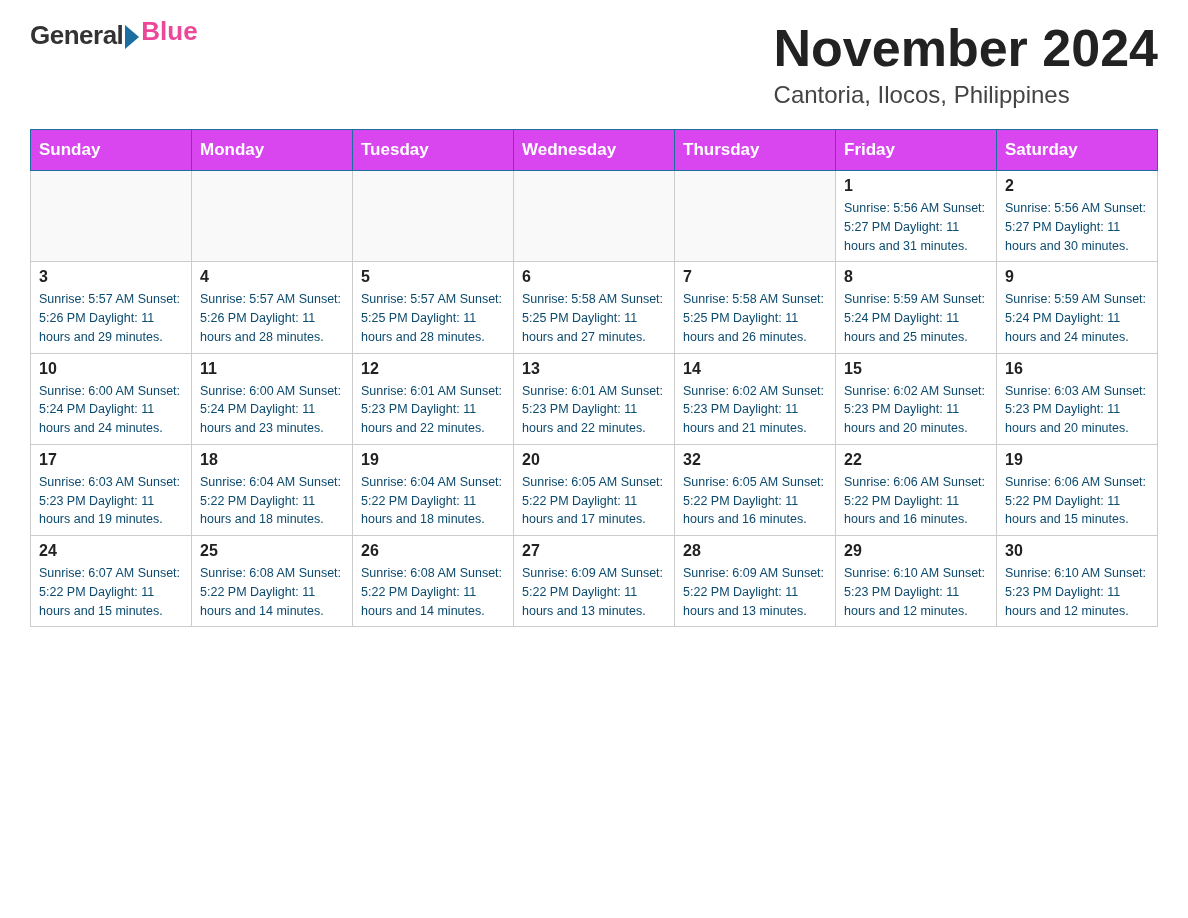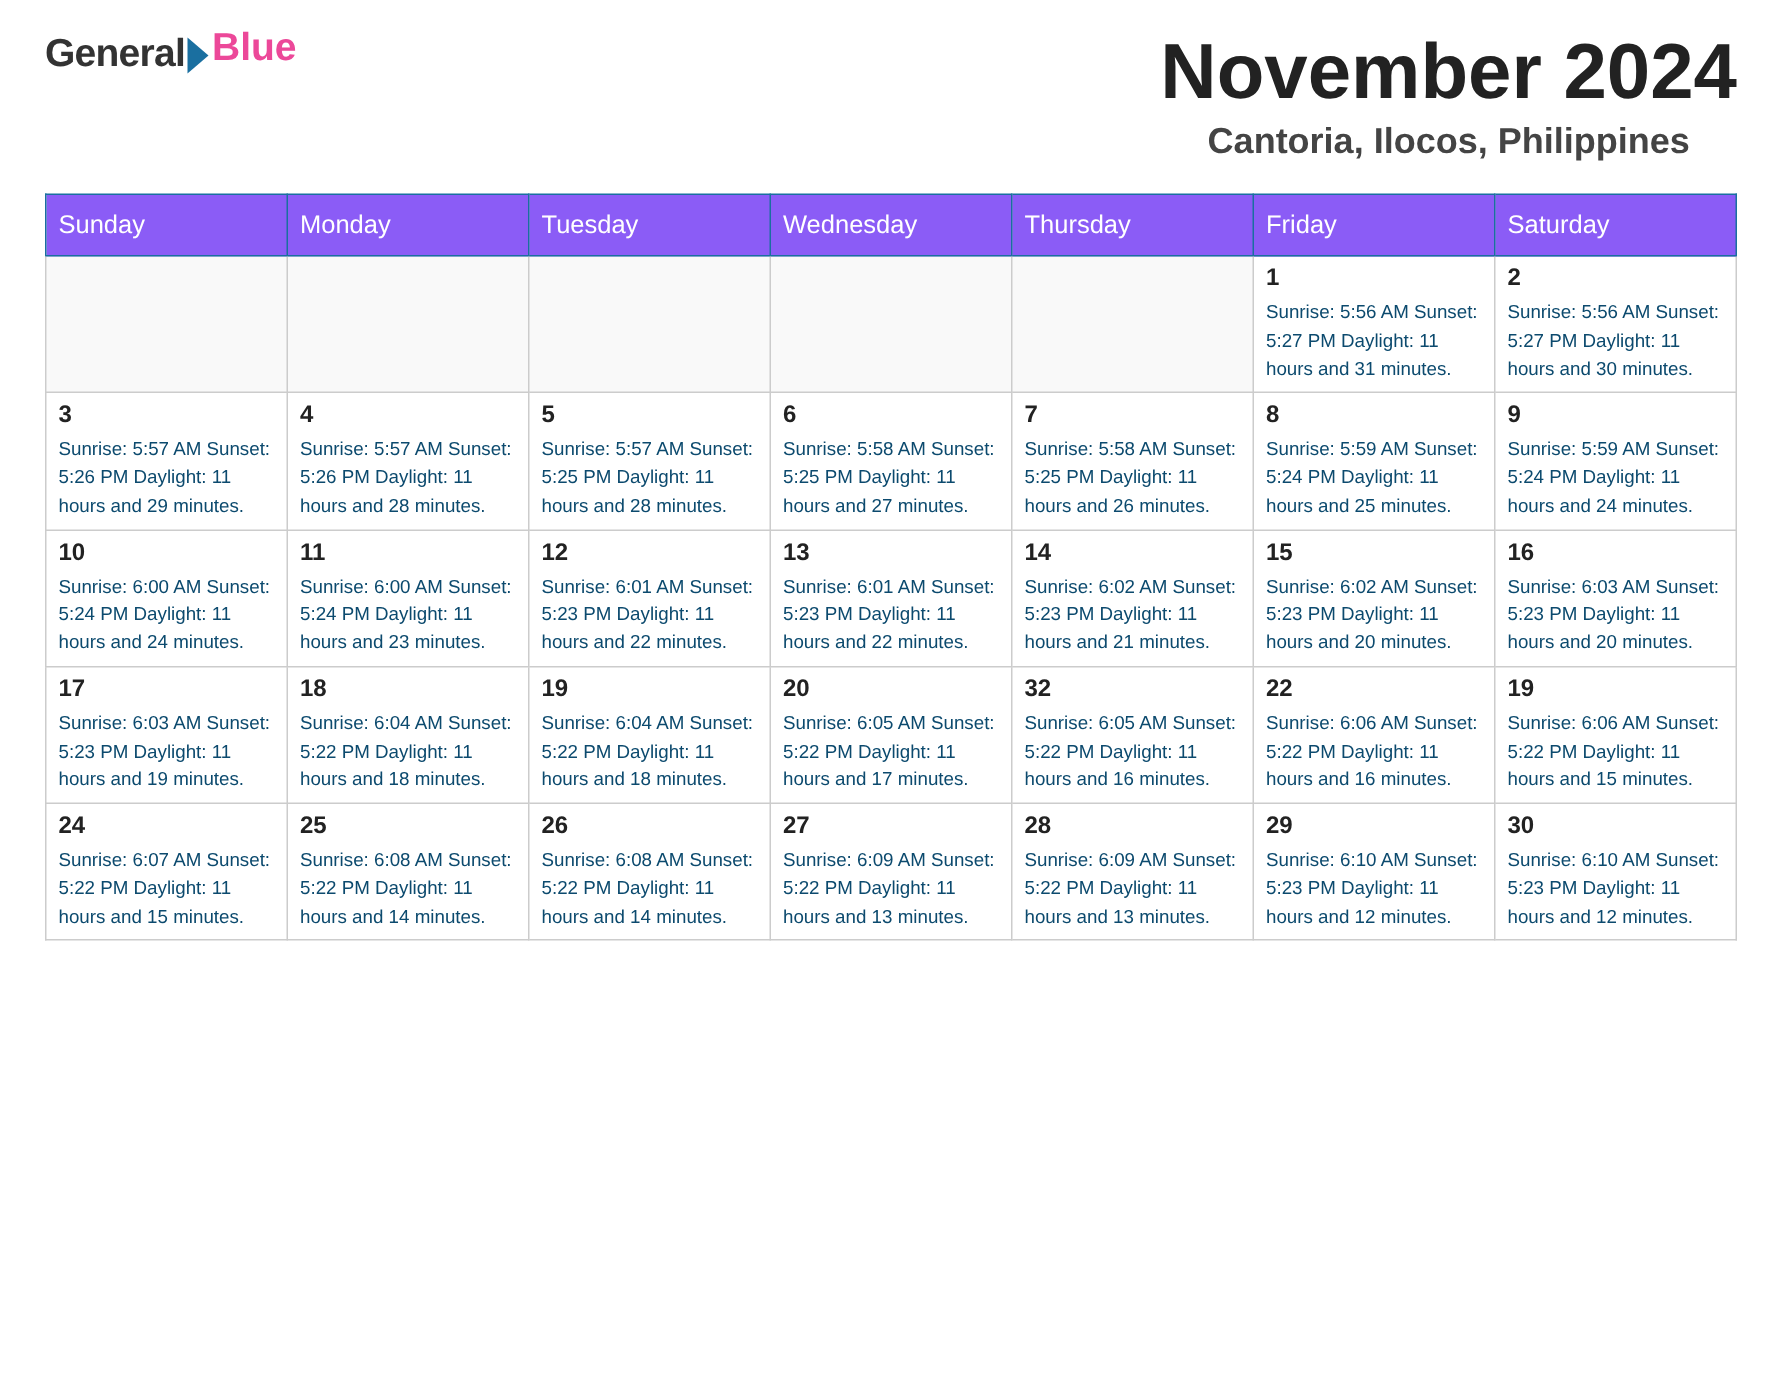--- a/index.html
+++ b/index.html
@@ -41,44 +41,44 @@
       margin-top: 2px;
     }
     .logo-blue {
       font-size: 26px;
       font-weight: bold;
       color: #ec4899;
       margin-top: -4px;
       margin-left: 2px;
     }
     .title-block {
-      text-align: center;
+      text-align: left;
     }
     .title-block h1 {
       font-size: 52px;
       font-weight: bold;
       color: #222;
       line-height: 1.1;
     }
     .title-block h2 {
       font-size: 24px;
-      font-weight: bold;
+      font-weight: normal;
       color: #444;
       margin-top: 4px;
     }
     .calendar {
       width: 100%;
       border-collapse: collapse;
       border: 1px solid #bbb;
     }
     .calendar thead tr th {
-      background-color: #8b5cf6;
+      background-color: #d946ef;
       color: #fff;
       font-size: 17px;
-      font-weight: normal;
+      font-weight: bold;
       padding: 10px 8px;
       text-align: left;
       border: 1px solid #1a6fa0;
     }
     .calendar tbody tr td {
       vertical-align: top;
       border: 1px solid #ccc;
       padding: 6px 8px;
       width: 14.28%;
       min-height: 100px;

